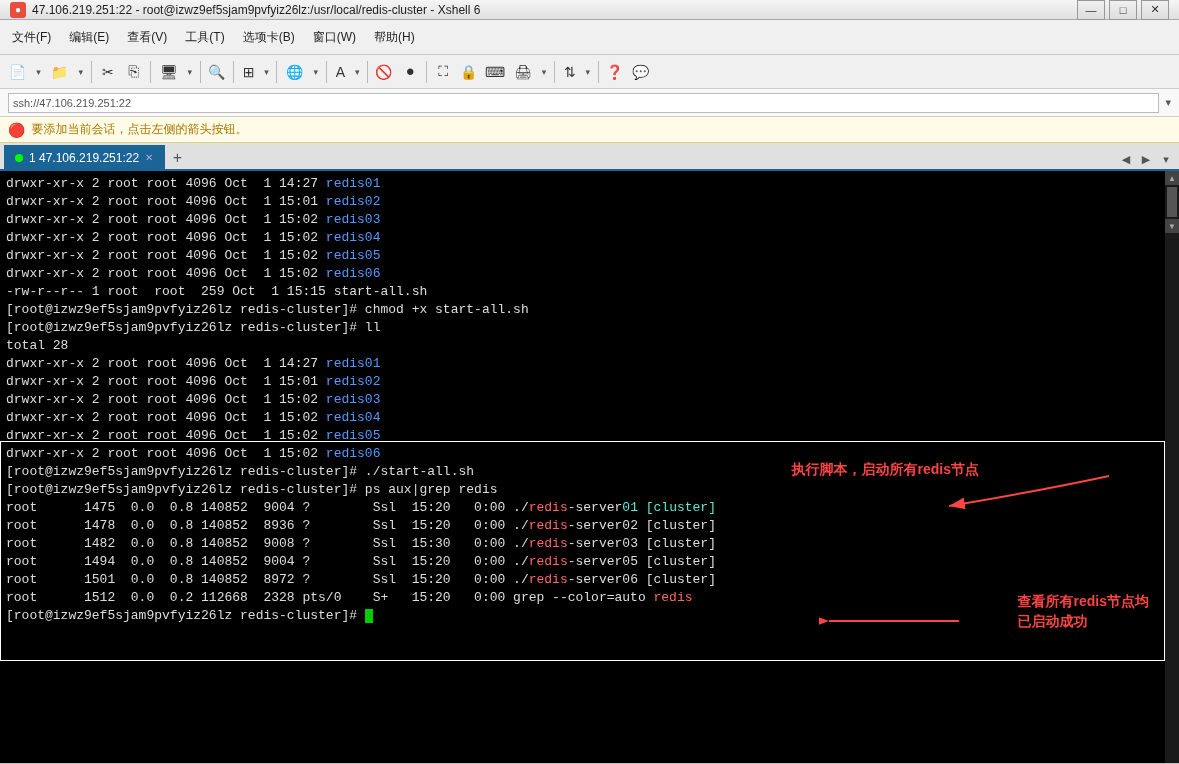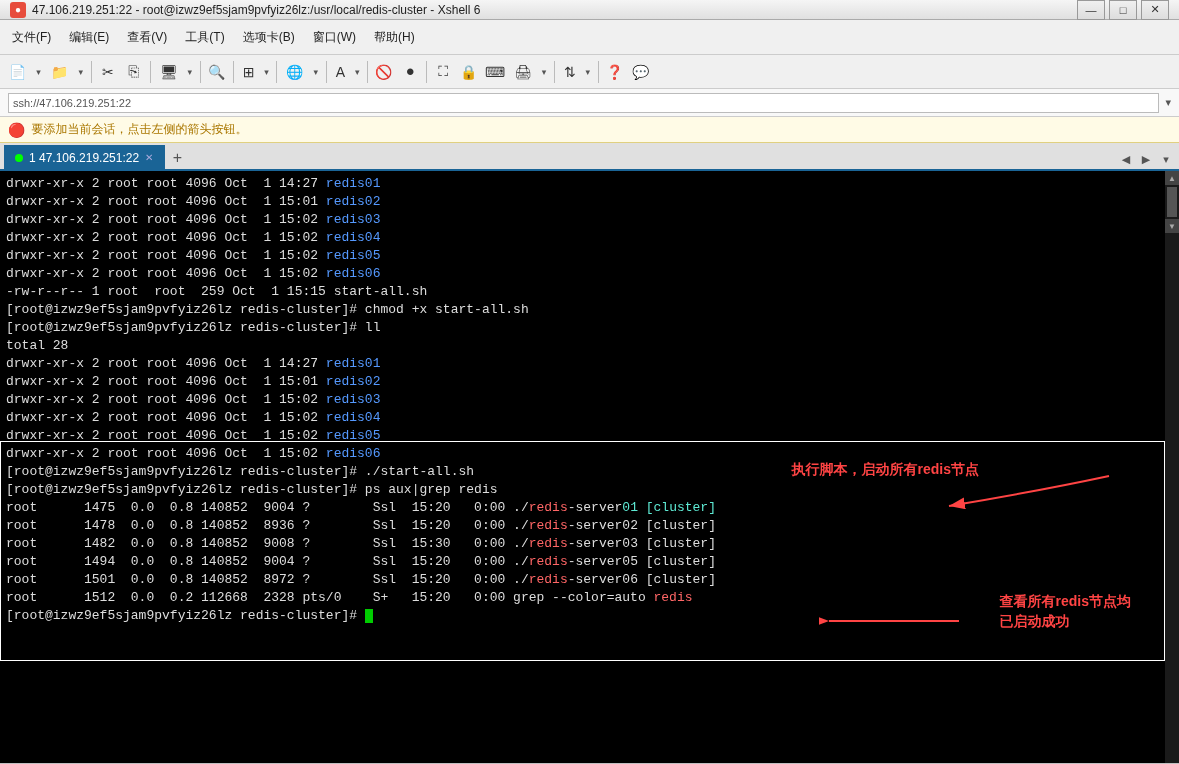--- a/index.html
+++ b/index.html
@@ -476,21 +476,21 @@
 
     <svg class="annotation-arrow" style="position:absolute; top: 295px; right: 60px; width: 180px; height: 50px;">
       <defs>
         <marker id="arrowhead1" markerWidth="8" markerHeight="6" refX="8" refY="3" orient="auto">
           <polygon points="0 0, 8 3, 0 6" fill="#ff4444"></polygon>
         </marker>
       </defs>
       <path d="M 170,10 Q 100,25 10,40" stroke="#ff4444" stroke-width="2" fill="none" marker-end="url(#arrowhead1)"></path>
     </svg>
 
-    <div class="annotation" style="top: 420px; right: 48px; text-align: left; line-height: 20px;">
+    <div class="annotation" style="top: 420px; right: 30px; text-align: left; line-height: 20px;">
       查看所有redis节点均<br>已启动成功
     </div>
 
     <svg class="annotation-arrow" style="position:absolute; top: 430px; right: 200px; width: 160px; height: 40px;">
       <defs>
         <marker id="arrowhead2" markerWidth="8" markerHeight="6" refX="0" refY="3" orient="auto">
           <polygon points="8 0, 0 3, 8 6" fill="#ff4444"></polygon>
         </marker>
       </defs>
       <path d="M 140,20 Q 80,20 10,20" stroke="#ff4444" stroke-width="2" fill="none" marker-end="url(#arrowhead2)"></path>

